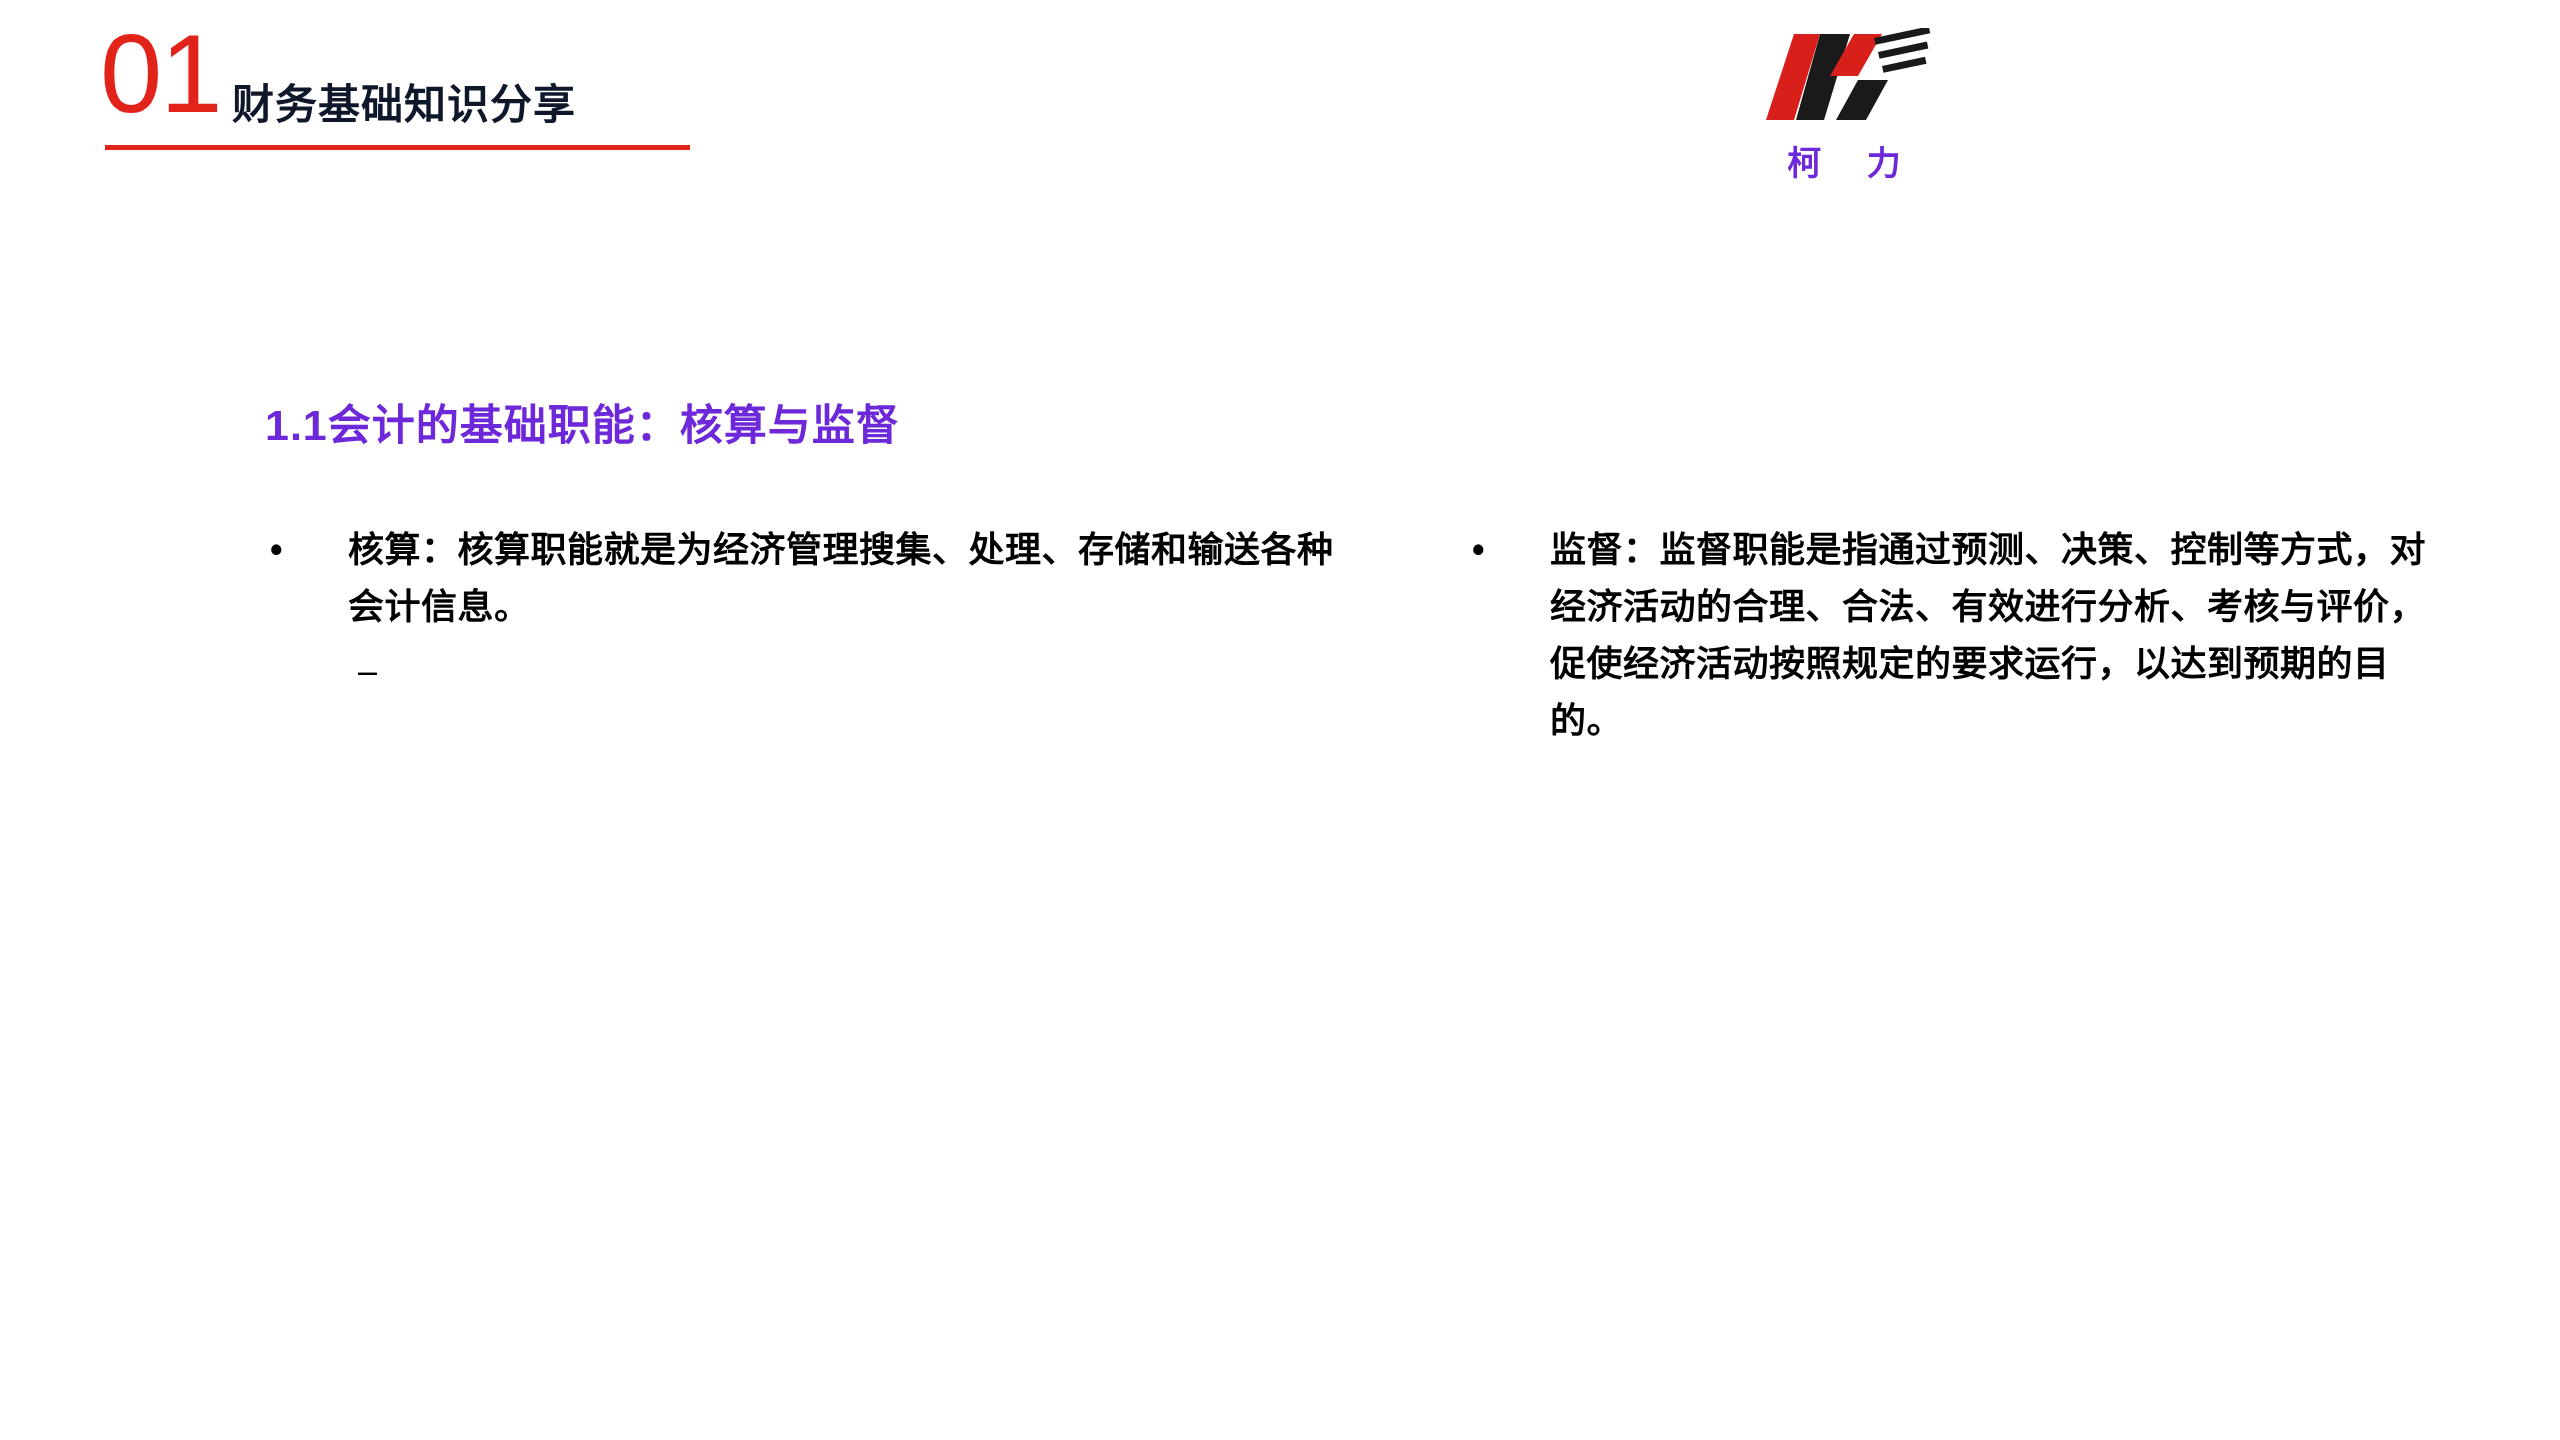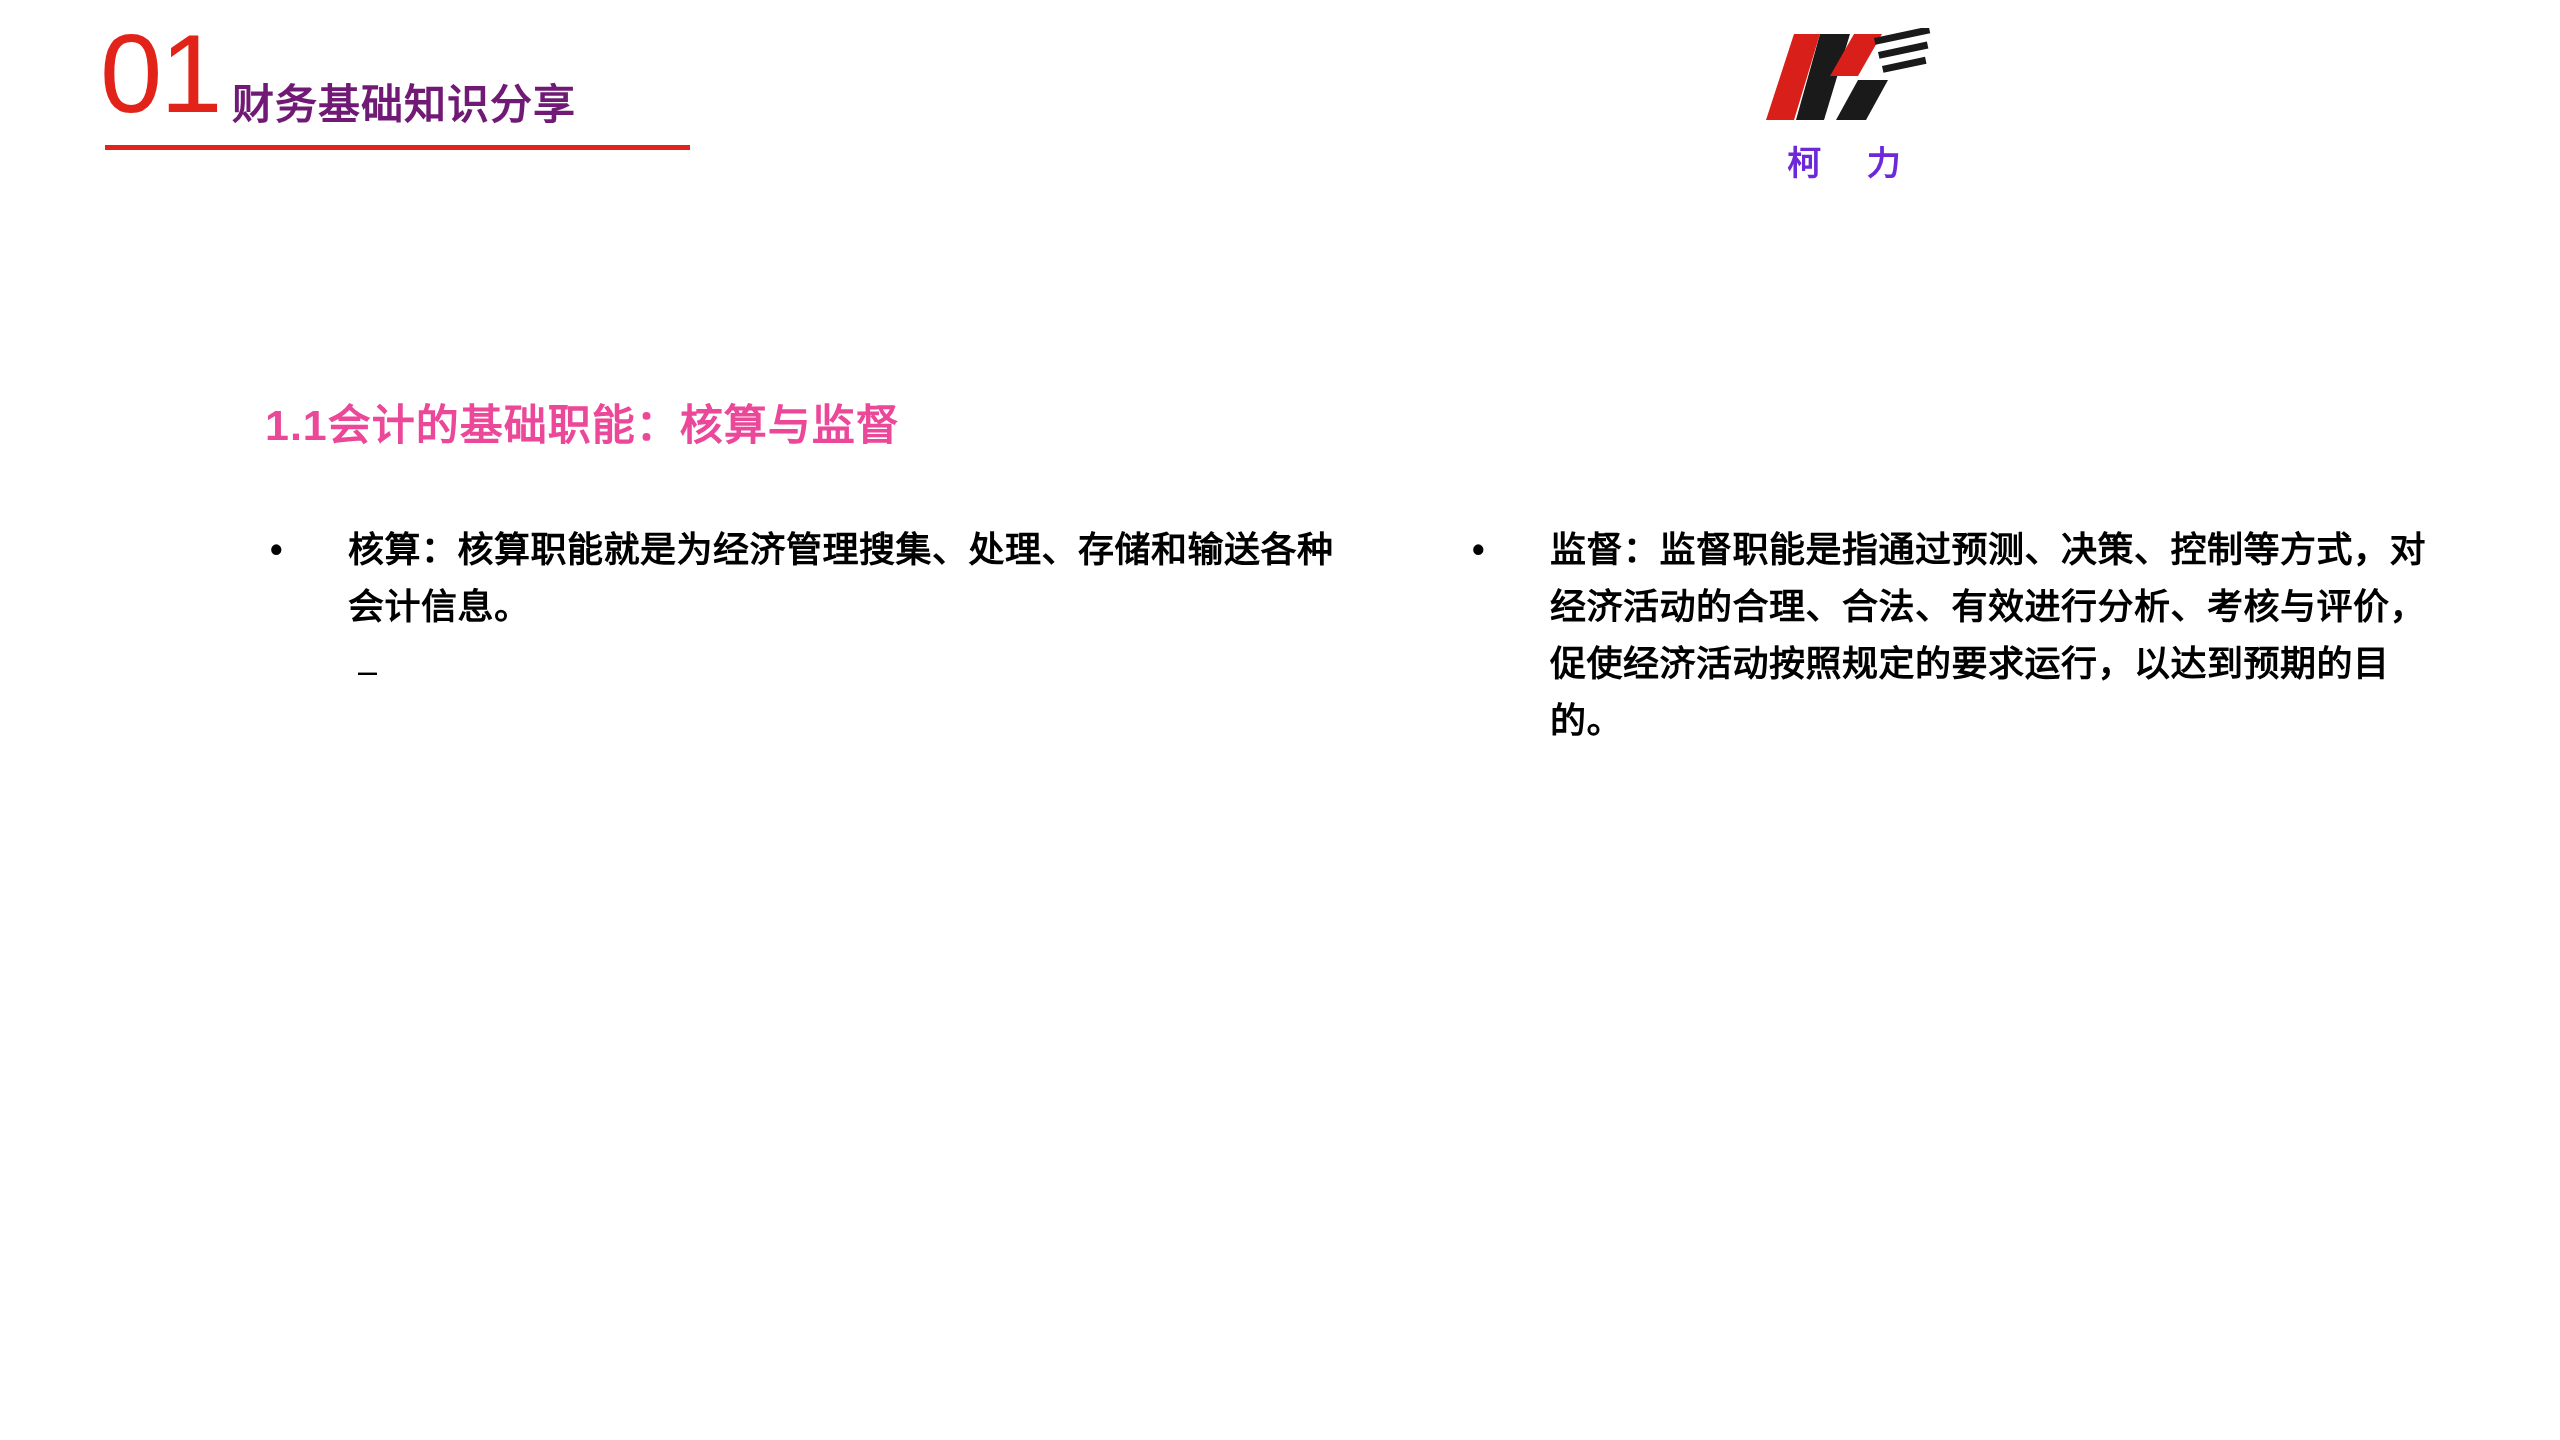--- a/index.html
+++ b/index.html
@@ -34,21 +34,21 @@
     color: #e2231a;
     letter-spacing: -2px;
     font-family: "Liberation Sans", "DejaVu Sans", sans-serif;
   }
   .header-title {
     position: absolute;
     left: 232px;
     top: 70px;
     font-size: 42px;
     font-weight: bold;
-    color: #701a75;
+    color: #0f172a;
     letter-spacing: 1px;
     white-space: nowrap;
   }
   .header-underline {
     position: absolute;
     left: 105px;
     top: 145px;
     width: 585px;
     height: 5px;
     background: #e2231a;
@@ -82,21 +82,21 @@
     text-indent: 18px;
   }
 
   
   .sub-title {
     position: absolute;
     left: 265px;
     top: 390px;
     font-size: 43px;
     font-weight: bold;
-    color: #ec4899;
+    color: #6d28d9;
     letter-spacing: 1px;
     white-space: nowrap;
   }
 
   .col {
     position: absolute;
     top: 522px;
   }
   .col-left  { left: 258px;  width: 1080px; }
   .col-right { left: 1460px; width: 1000px; }

